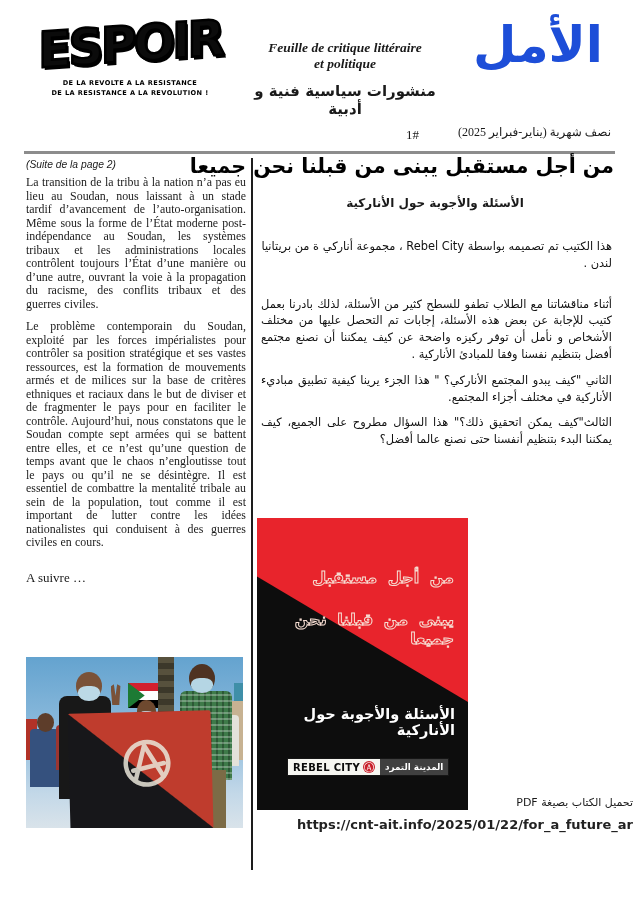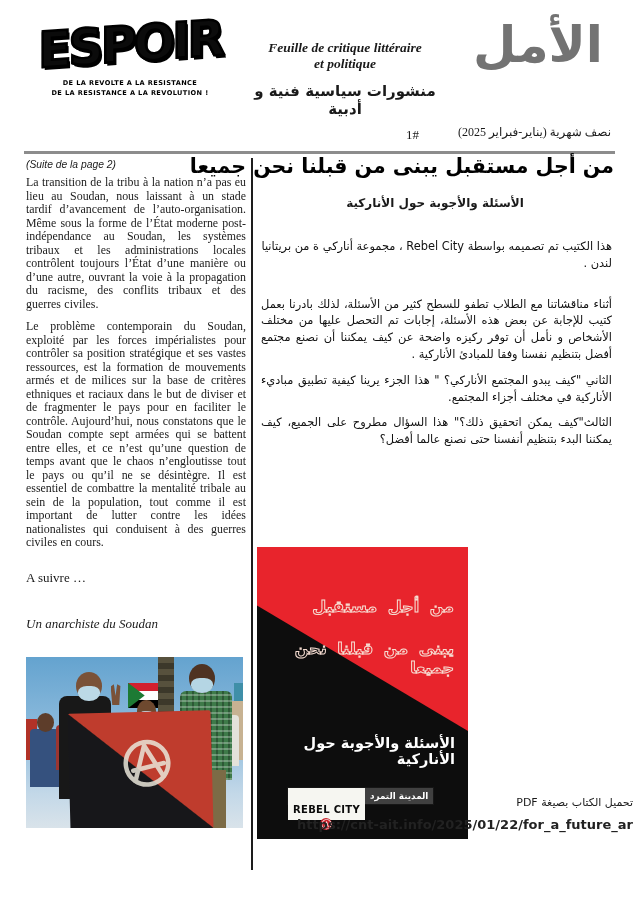--- a/index.html
+++ b/index.html
@@ -18,21 +18,21 @@
   }
   .logo-sub { font-family:"DejaVu Sans", sans-serif; font-weight:bold; font-size:6.6px;
     letter-spacing:.4px; line-height:1.5; color:#000; margin-top:4px; }
   .tagline-fr { position:absolute; left:248px; top:40px; width:194px; text-align:center;
     font-family:"Liberation Serif", serif; font-style:italic; font-weight:bold;
     font-size:13.5px; line-height:1.15; }
   .tagline-ar { position:absolute; left:238px; top:82px; width:214px; text-align:center;
     direction:rtl; font-family:"DejaVu Sans", sans-serif; font-weight:bold; font-size:15px; }
   .title-ar { position:absolute; right:26px; top:8px; width:150px; text-align:center;
     direction:rtl; font-family:"DejaVu Sans", sans-serif; font-weight:bold;
-    font-size:50px; line-height:1.5; color:#737373; }
+    font-size:50px; line-height:1.5; color:#1d4ed8; }
   .issue-number { position:absolute; left:406px; top:127px; font-size:13px; }
   .frequency { position:absolute; right:28px; top:125px; direction:rtl;
     font-family:Liberation Serif, serif; font-size:12px; }
   .rule-h { position:absolute; left:24px; top:151px; width:591px; height:3px; background:#8c8c8c; }
   .rule-v { position:absolute; left:251px; top:158px; width:2px; height:712px; background:#1d1d1d; }
 
   
   .col-left { position:absolute; left:26px; top:159px; width:220px; }
   .suite-note { font-family:"Liberation Sans", sans-serif; font-style:italic;
     font-size:10.3px; margin:0 0 6px 0; }
@@ -91,34 +91,34 @@
   .subheadline { position:absolute; left:256px; top:196px; width:358px; text-align:center;
     direction:rtl; font-family:"DejaVu Sans", sans-serif; font-weight:bold; font-size:12px; }
   .col-right-text { position:absolute; left:261px; top:238px; width:351px; direction:rtl;
     font-family:"DejaVu Sans", sans-serif; font-size:11.4px; color:#111; }
   .ar-p { margin:0 0 9px 0; line-height:16.8px; text-align:justify; }
   .ar-p.align-right { text-align:right; }
   .ar-p.align-center { text-align:center; }
   .ar-p.gap-lg { margin-bottom:24px; }
 
   
-  .cover { position:absolute; left:257px; top:547px; width:211px; height:292px;
+  .cover { position:absolute; left:257px; top:518px; width:211px; height:292px;
     background:#0d0d0d; overflow:hidden;text-decoration:underline; }
   .cover-red { position:absolute; left:0; top:0; width:100%; height:100%; background:#e8242c;
     clip-path:polygon(0 0,100% 0,100% 63%,0 20%); }
   .cover-t { position:absolute; right:14px; left:10px; text-align:right; direction:rtl;
     font-family:"DejaVu Sans", sans-serif; font-weight:bold; font-size:16px;
     color:transparent; -webkit-text-stroke:1px #f6ddd2; word-spacing:5px; }
   .cover-t1 { top:50px; }
   .cover-t2 { top:92px; }
   .cover-sub { position:absolute; right:13px; left:8px; top:188px; text-align:right; direction:rtl;
     font-family:"DejaVu Sans", sans-serif; font-weight:bold; font-size:14.5px; color:#ffffff; }
   .cover-band { position:absolute; left:30px; top:240px; height:16px; display:flex;
     align-items:stretch; border:1px solid #161616; }
-  .band-white { background:#f6f6f1; display:flex; align-items:center; gap:3px; padding:16px 5px;flex-direction:column; }
+  .band-white { background:#f6f6f1; display:flex; align-items:center; gap:3px; padding:8px 5px; }
   .band-rc { font-family:"DejaVu Sans", sans-serif; font-weight:800; font-size:10px;
     letter-spacing:.3px; color:#0b0b0b; }
   .band-a { width:12px; height:12px; border-radius:50%; background:#c8202a; color:#fff;
     font-size:10.5px; line-height:12px; text-align:center; font-family:"DejaVu Sans", sans-serif; }
   .band-black { background:#404040; color:#fff; display:flex; align-items:center; direction:rtl;
     font-family:"DejaVu Sans", sans-serif; font-weight:bold; font-size:8.8px; padding:0 5px; }
 
   .download-label { position:absolute; right:6px; top:796px; direction:rtl;
     font-family:"DejaVu Sans", sans-serif; font-size:11px; color:#1a1a1a; }
   .download-url { position:absolute; right:6px; top:817px;
@@ -148,21 +148,20 @@
   <div class="frequency">نصف شهرية (يناير-فبراير 2025)</div>
 
   <div class="rule-h"></div>
   <div class="rule-v"></div>
 
   <div class="col-left">
     <p class="suite-note">(Suite de la page 2)</p>
     <p class="fr-p">La transition de la tribu à la nation n’a pas eu lieu au Soudan, nous laissant à un stade tardif d’avancement de l’auto-organisation. Même sous la forme de l’État moderne post-indépendance au Soudan, les systèmes tribaux et les administrations locales contrôlent toujours l’État d’une manière ou d’une autre, ouvrant la voie à la propagation du racisme, des conflits tribaux et des guerres civiles.</p>
     <p class="fr-p">Le problème contemporain du Soudan, exploité par les forces impérialistes pour contrôler sa position stratégique et ses vastes ressources, est la formation de mouvements armés et de milices sur la base de critères ethniques et raciaux dans le but de diviser et de fragmenter le pays pour en faciliter le contrôle. Aujourd’hui, nous constatons que le Soudan compte sept armées qui se battent entre elles, et ce n’est qu’une question de temps avant que le chaos n’engloutisse tout le pays ou qu’il ne se désintègre. Il est essentiel de combattre la mentalité tribale au sein de la population, tout comme il est important de lutter contre les idées nationalistes qui conduisent à des guerres civiles en cours.</p>
     <p class="a-suivre">A suivre …</p>
-    <p class="byline">Un anarchiste du Soudan</p>
   </div>
 
   <div class="photo">
     <div class="ph-teal"></div>
     <div class="ph-bldg"></div>
     <div class="ph-pole"></div>
     <div class="ph-sudan-flag"></div>
     <div class="ph-red-l"></div>
     <div class="ph-b1 bg-body"></div>
     <div class="ph-h1"></div>

